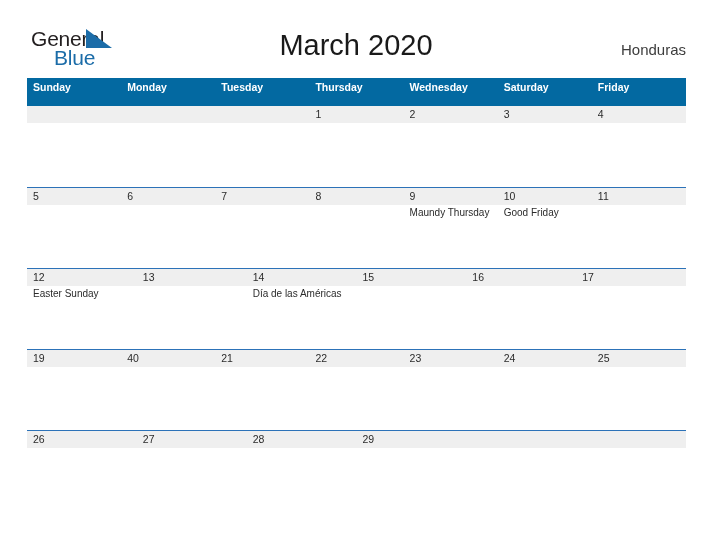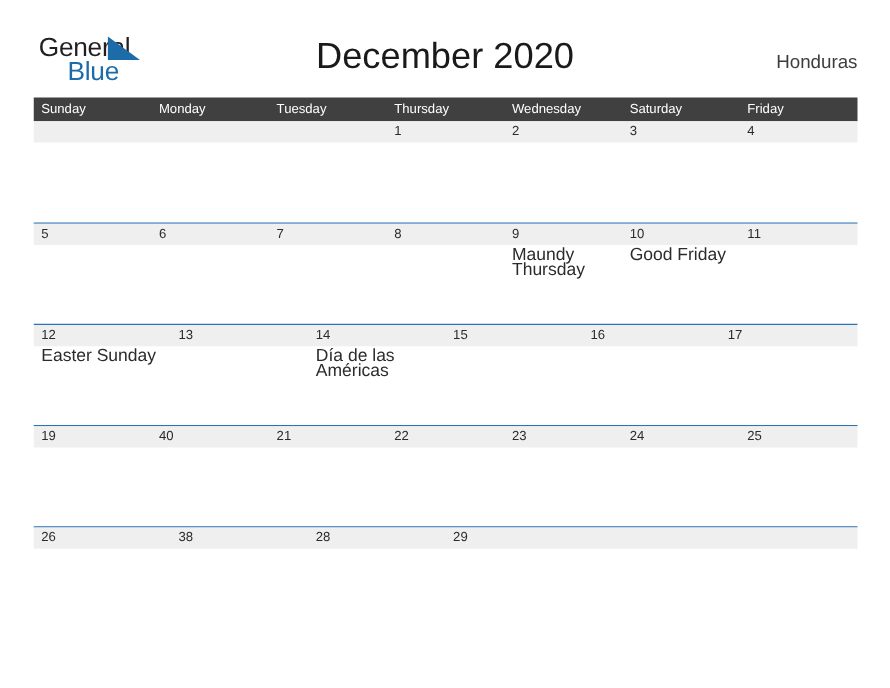--- a/index.html
+++ b/index.html
@@ -93,22 +93,23 @@
   .cal {
     position: absolute;
     left: 27px;
     top: 78px;
     width: 659px;
   }
 
   .dow-row {
     display: flex;
     width: 659px;
-    height: 19px;
-    background: #404040;
+    height: 28px;
+    background: #0369a1;
+    font-weight: bold;
   }
   .dow {
     flex: 1 1 0;
     box-sizing: border-box;
     padding-left: 6px;
     font-size: 10.5px;
     line-height: 19px;
     color: #ffffff;
     font-family: "Liberation Sans", sans-serif;
     white-space: nowrap;
@@ -157,21 +158,21 @@
     font-family: "Liberation Sans", sans-serif;
   }
 
   .events {
     position: absolute;
     left: 6px;
     top: 19px;
     right: 4px;
   }
   .event {
-    font-size: 14px;
+    font-size: 10px;
     line-height: 11.5px;
     color: #2b2b2b;
     font-family: "Liberation Sans", sans-serif;
     margin-bottom: 1px;
     word-wrap: break-word;
   }
 </style>
 </head>
 <body>
 
@@ -182,21 +183,21 @@
     <div class="logo">
       <span class="logo-general">General</span>
       <span class="logo-mark">
         <svg width="26" height="21" viewBox="0 0 26 21" xmlns="http://www.w3.org/2000/svg">
           <polygon points="0,0 26,19 0,19" fill="#1b6ca8"></polygon>
         </svg>
       </span>
       <span class="logo-blue">Blue</span>
     </div>
 
-    <div class="cal-title">December 2020</div>
+    <div class="cal-title">March 2020</div>
 
     <div class="country">Honduras</div>
   </div>
 
   <div class="cal">
 
     <div class="dow-row">
       <div class="dow">Sunday</div>
       <div class="dow">Monday</div>
       <div class="dow">Tuesday</div>
@@ -320,21 +321,21 @@
             </div>
           </div>
         </div>
         <div class="week">
           <div class="week-band"></div>
           <div class="week-days">
             <div class="day">
               <div class="daynum">26</div>
             </div>
             <div class="day">
-              <div class="daynum">38</div>
+              <div class="daynum">27</div>
             </div>
             <div class="day">
               <div class="daynum">28</div>
             </div>
             <div class="day">
               <div class="daynum">29</div>
             </div>
             <div class="day">
               <div class="daynum"></div>
             </div>

